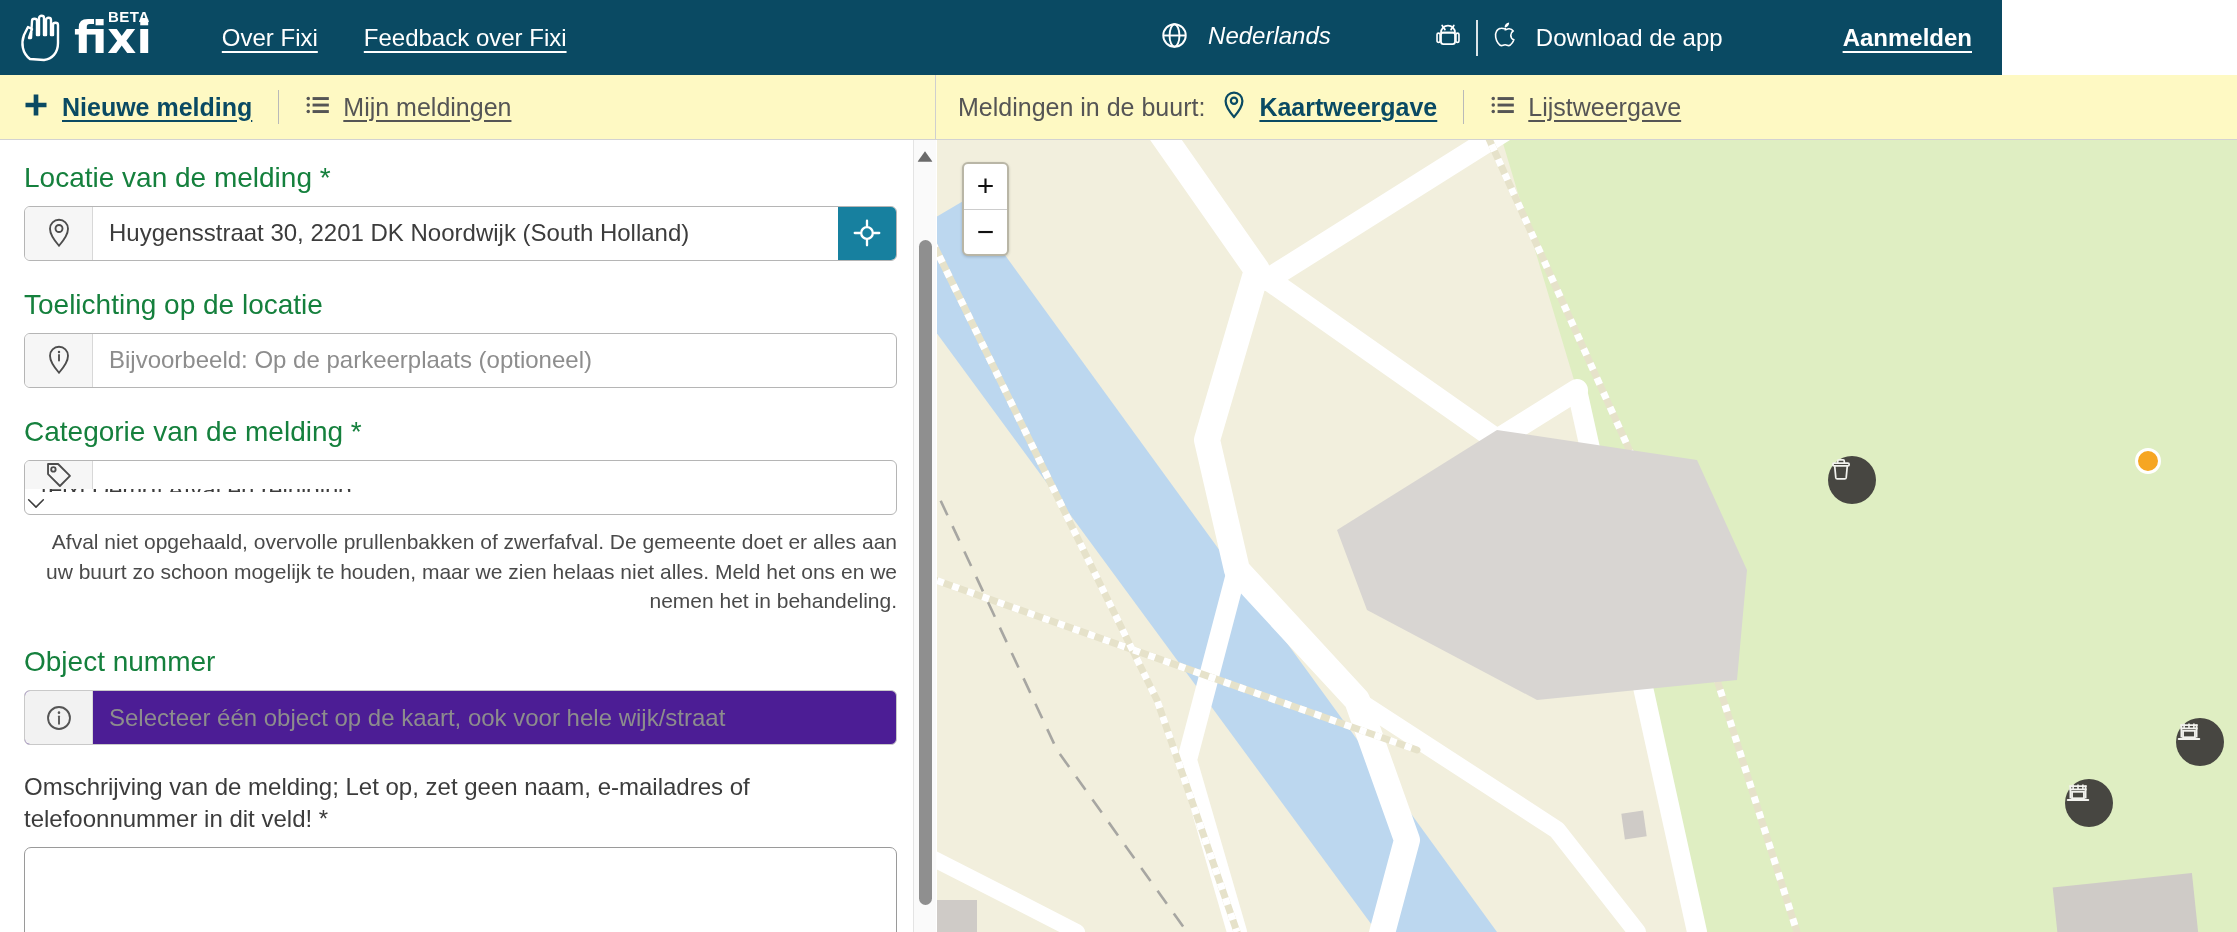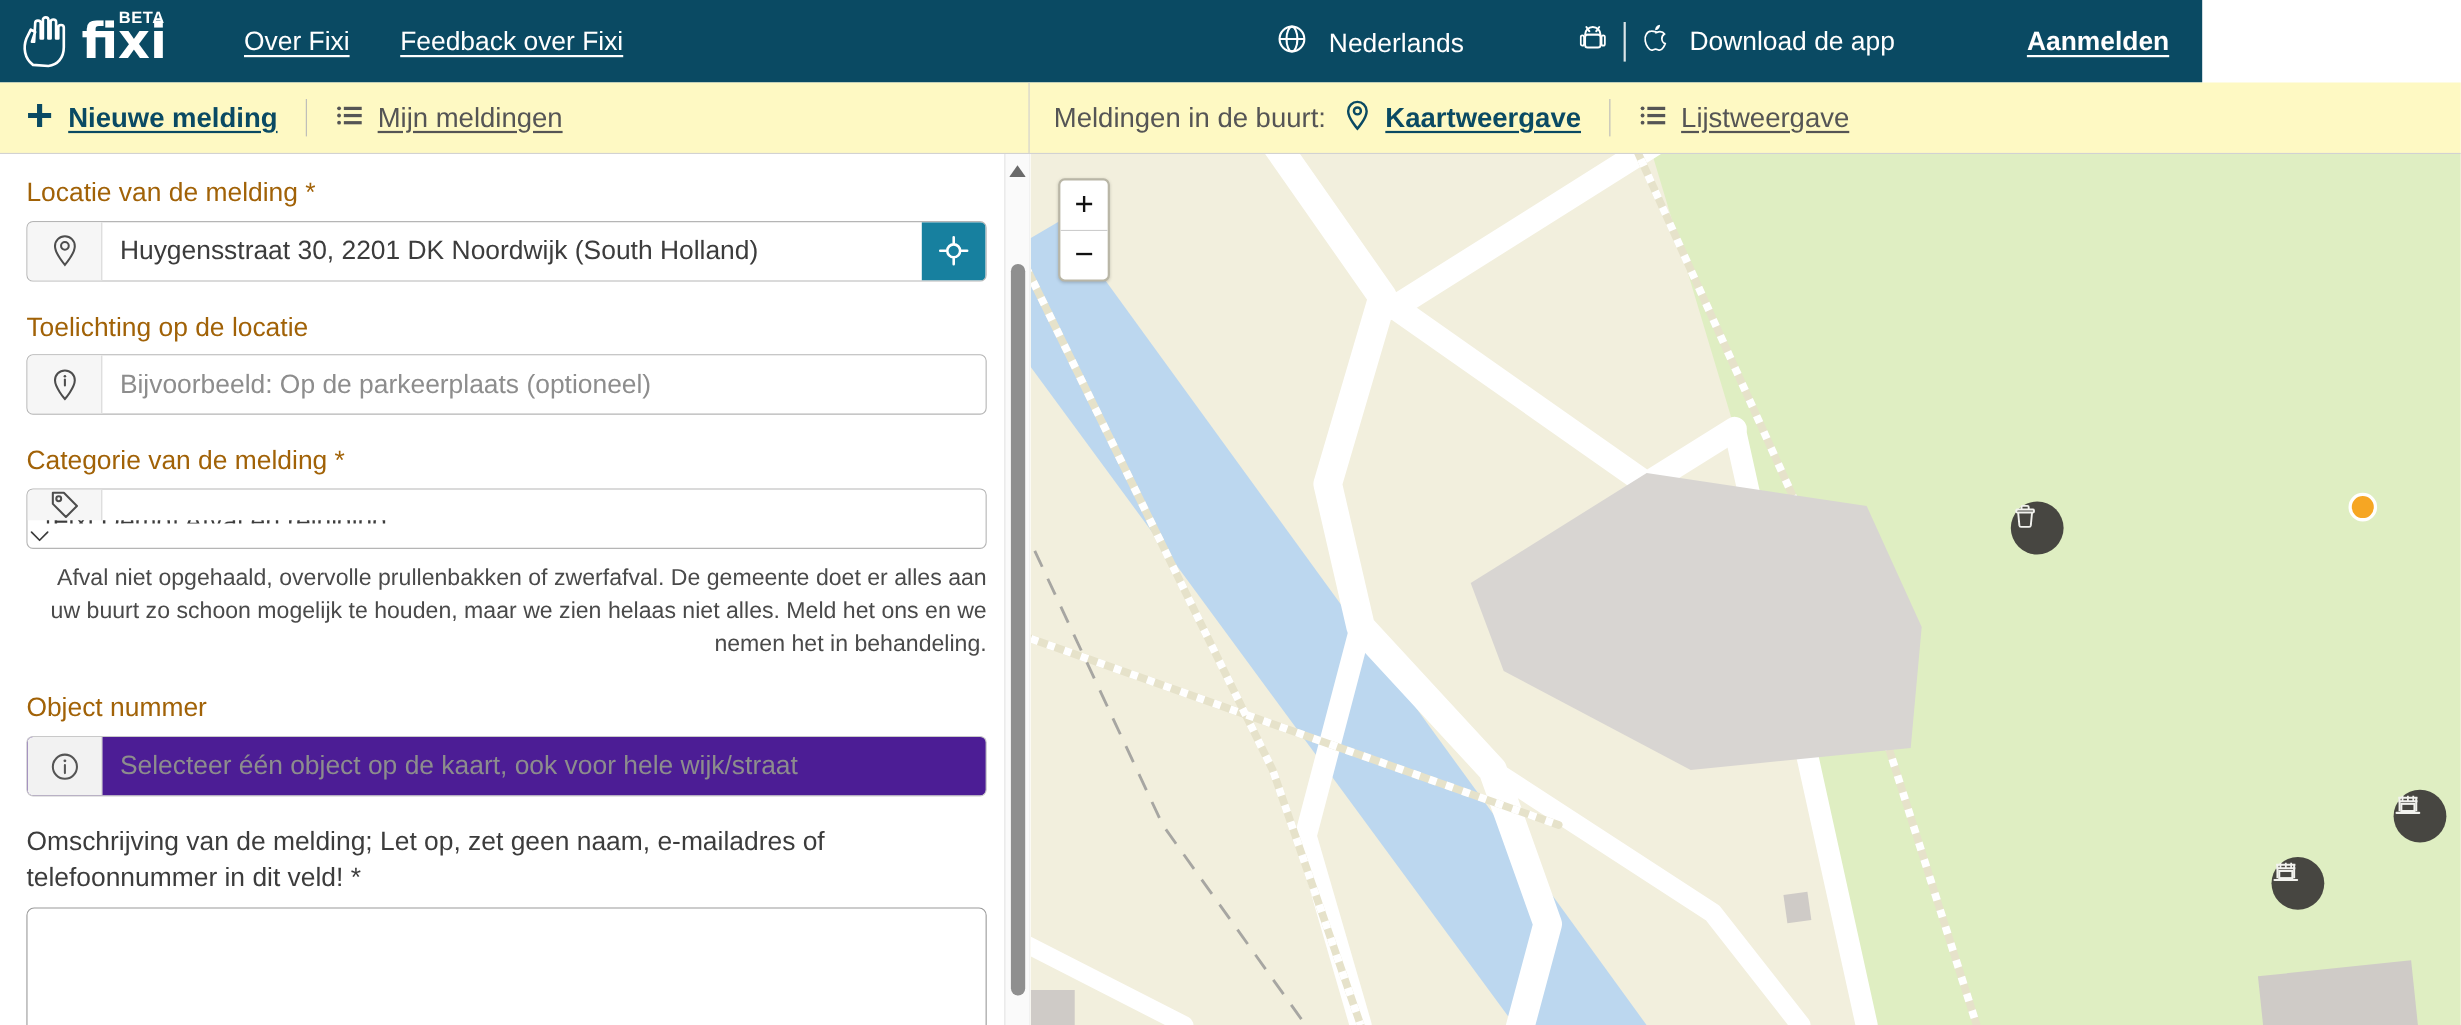--- a/index.html
+++ b/index.html
@@ -34,21 +34,21 @@
   .hdr-link {
     color: #ffffff; font-size: 24px; text-decoration: underline;
     text-underline-offset: 5px; cursor: pointer; white-space: nowrap;
   }
   .hdr-link.bold { font-weight: 700; }
   .nav-left { display: flex; align-items: center; gap: 46px; margin-left: 70px; }
   .nav-right {
     margin-left: auto; display: flex; align-items: center;
     gap: 0; margin-right: 30px;
   }
-  .lang-group { display: flex; align-items: flex-end; gap: 20px; margin-right: 105px; }
+  .lang-group { display: flex; align-items: flex-start; gap: 20px; margin-right: 105px; font-style: italic; }
   .lang-label { font-size: 24px; color: #ffffff; }
   .store-group { display: flex; align-items: center; gap: 16px; margin-right: 120px; }
   .store-sep { width: 2px; height: 36px; background: #ffffff; opacity: .85; }
   .store-label { font-size: 24px; color: #ffffff; margin-left: 4px; }
 
   
   .subnav {
     position: absolute; top: 75px; left: 0;
     width: 2237px; height: 65px;
     background: #fef9c3;
@@ -75,21 +75,21 @@
   
   .form-panel {
     position: absolute; top: 140px; left: 0;
     width: 936px; height: 792px;
     background: #ffffff;
     overflow: hidden;
     border-right: 1px solid #cfcfcf;
   }
   .form-inner { padding: 20px 38px 0 24px; }
   .field-label {
-    font-size: 24px; color: #a16207; margin-bottom: 9px; line-height: 1.32;
+    font-size: 28px; color: #15803d; margin-bottom: 9px; line-height: 1.32;
   }
   .field-block { margin-bottom: 26px; }
   .input-row {
     display: flex; align-items: stretch;
     height: 55px; border: 1px solid #b5b5b5; border-radius: 6px;
     background: #ffffff; overflow: hidden;
   }
   .input-row.disabled { background: #4c1d95; border-color: #c9c9c9; }
   .input-icon {
     width: 68px; display: flex; align-items: center; justify-content: center;

